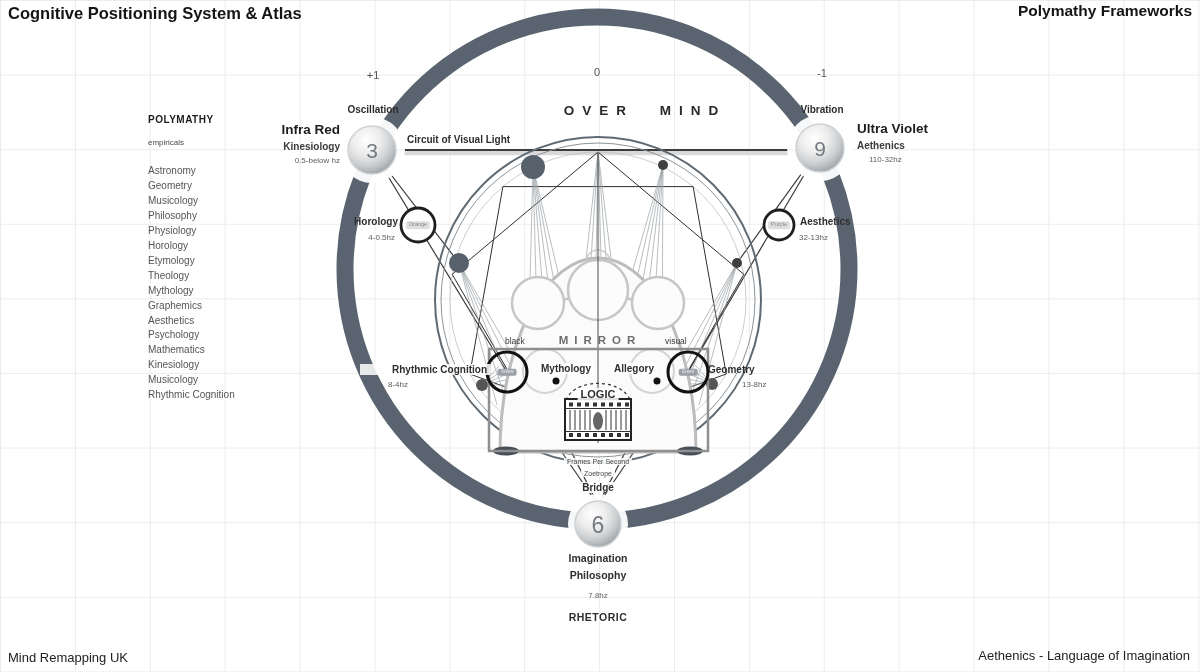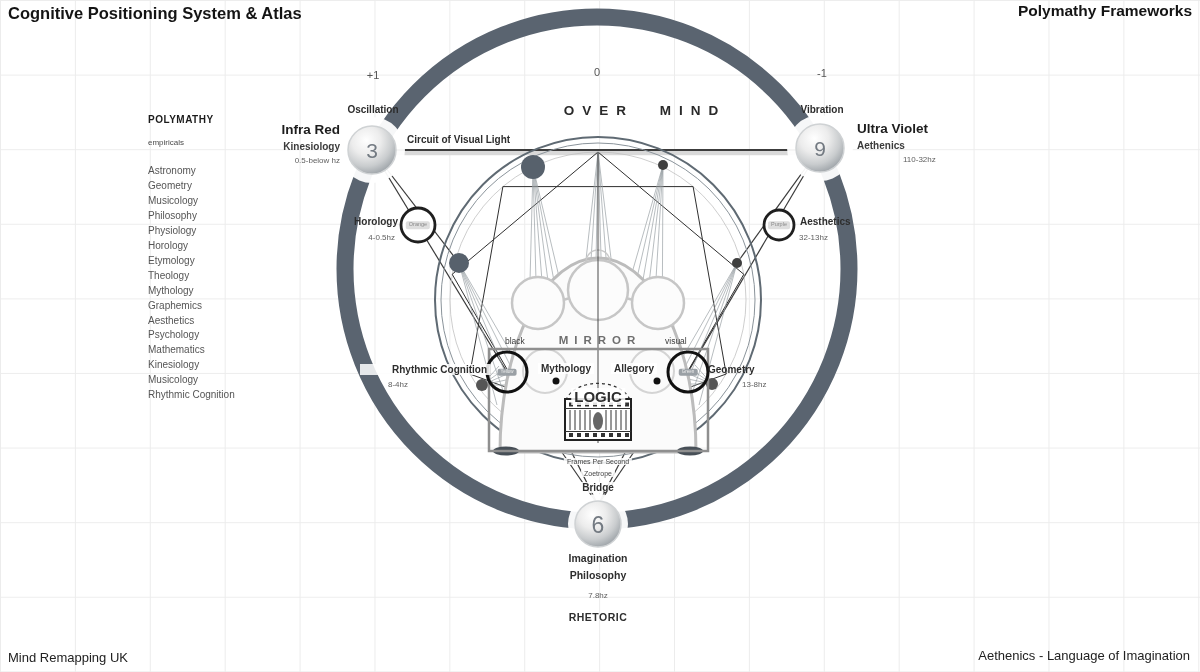--- a/index.html
+++ b/index.html
@@ -220,21 +220,21 @@
 
 <div class="lbl nodetop c" style="left:373px;top:104px;">Oscillation</div>
 <div class="lbl nodetop c" style="left:822px;top:104px;">Vibration</div>
 
 <div class="lbl bigname r" style="left:240px;top:122px;width:100px;">Infra Red</div>
 <div class="lbl fieldname r" style="left:240px;top:141px;width:100px;">Kinesiology</div>
 <div class="lbl freq r" style="left:240px;top:156px;width:100px;">0.5-below hz</div>
 
 <div class="lbl bigname" style="left:857px;top:121px;">Ultra Violet</div>
 <div class="lbl fieldname" style="left:857px;top:140px;">Aethenics</div>
-<div class="lbl freq" style="left:903px;top:155px;">110-32hz</div>
+<div class="lbl freq" style="left:869px;top:155px;">110-32hz</div>
 
 <div class="lbl smalllabel whitebg" style="left:404px;top:134px;">Circuit of Visual Light</div>
 
 <div class="lbl smalllabel r" style="left:310px;top:216px;width:88px;">Horology</div>
 <div class="lbl freq r" style="left:310px;top:233px;width:85px;">4-0.5hz</div>
 <div class="lbl pill pill-light" style="left:418px;top:225px;">Orange</div>
 
 <div class="lbl smalllabel" style="left:800px;top:216px;">Aesthetics</div>
 <div class="lbl freq" style="left:799px;top:233px;">32-13hz</div>
 <div class="lbl pill pill-light" style="left:779px;top:225px;">Purple</div>
@@ -246,21 +246,21 @@
 <div class="lbl smalllabel" style="left:708px;top:364px;">Geometry</div>
 <div class="lbl freq" style="left:742px;top:380px;">13-8hz</div>
 <div class="lbl pill pill-dark" style="left:688px;top:372px;">Green</div>
 
 <div class="lbl bw" style="left:505px;top:336px;">black</div>
 <div class="lbl mirror c">MIRROR</div>
 <div class="lbl bw" style="left:665px;top:336px;">visual</div>
 
 <div class="lbl smalllabel c whitebg" style="left:566px;top:363px;">Mythology</div>
 <div class="lbl smalllabel c whitebg" style="left:634px;top:363px;">Allegory</div>
-<div class="lbl smalllabel c whitebg" style="left:598px;top:388px;font-size:15px;">LOGIC</div>
+<div class="lbl smalllabel c whitebg" style="left:598px;top:388px;font-size:11px;">LOGIC</div>
 
 <div class="lbl tiny c whitebg" style="left:598px;top:458px;">Frames Per Second</div>
 <div class="lbl tiny c whitebg" style="left:598px;top:470px;">Zoetrope</div>
 <div class="lbl smalllabel c whitebg" style="left:598px;top:482px;">Bridge</div>
 
 <div class="lbl numlabel" style="left:372px;top:151px;font-size:21px;">3</div>
 <div class="lbl numlabel" style="left:820px;top:149px;font-size:21px;">9</div>
 <div class="lbl numlabel" style="left:598px;top:525px;font-size:23px;">6</div>
 
 <div class="lbl smalllabel c" style="left:598px;top:552px;font-size:10.5px;">Imagination</div>

